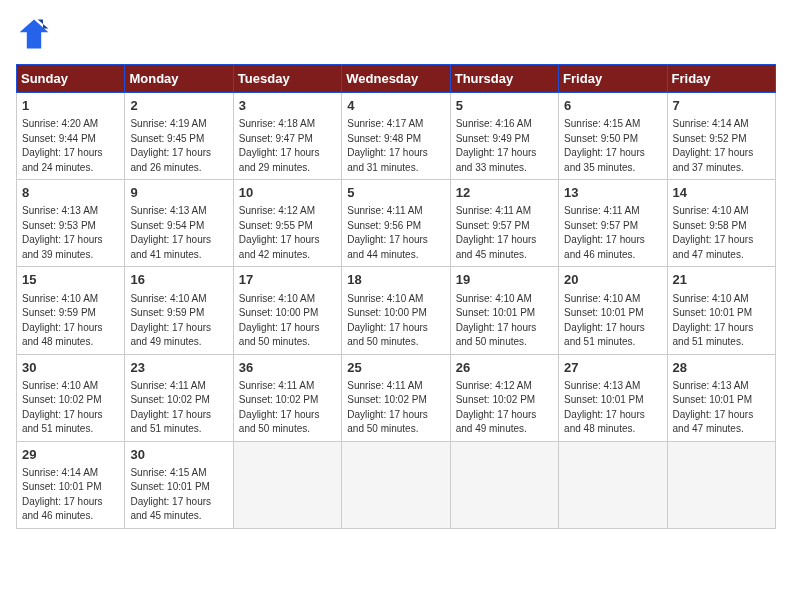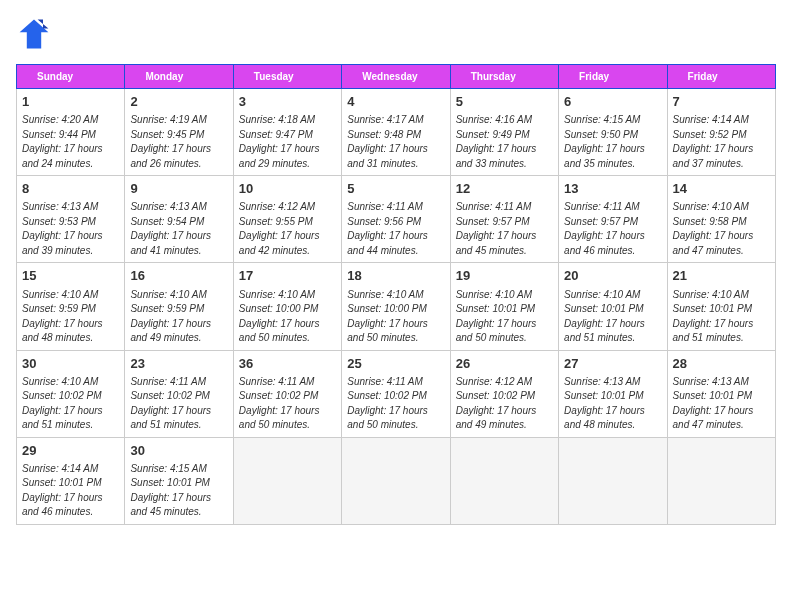--- a/index.html
+++ b/index.html
@@ -50,25 +50,25 @@
     }
     .location {
       font-size: 16px;
       color: #555;
     }
     .calendar {
       width: 100%;
       border-collapse: collapse;
     }
     .calendar th {
-      background: #d946ef;
+      background: #7f1d1d;
       color: #fff;
-      font-size: 10px;
+      font-size: 13px;
       font-weight: bold;
-      padding: 6px 20px;
+      padding: 6px 4px;
       text-align: left;
       border: 1px solid #1d4ed8;
     }
     .calendar td {
       border: 1px solid #ccc;
       vertical-align: top;
       padding: 4px 5px;
       width: 108px;
       min-height: 80px;
       background: #fff;
@@ -82,21 +82,20 @@
     .day-num {
       font-size: 13px;
       font-weight: bold;
       display: block;
       margin-bottom: 2px;
     }
     .day-info {
       font-size: 10px;
       color: #333;
       line-height: 1.45;
-      font-style: italic;
     }
   </style>
 </head>
 <body>
 
 <div class="header">
   <div class="logo">
     <svg class="logo-icon" viewBox="0 0 40 40">
       <polygon points="20,4 36,18 28,18 28,36 12,36 12,18 4,18" fill="#2563eb"></polygon>
       <polygon points="24,4 36,14 30,14 30,4" fill="#1e40af"></polygon>

